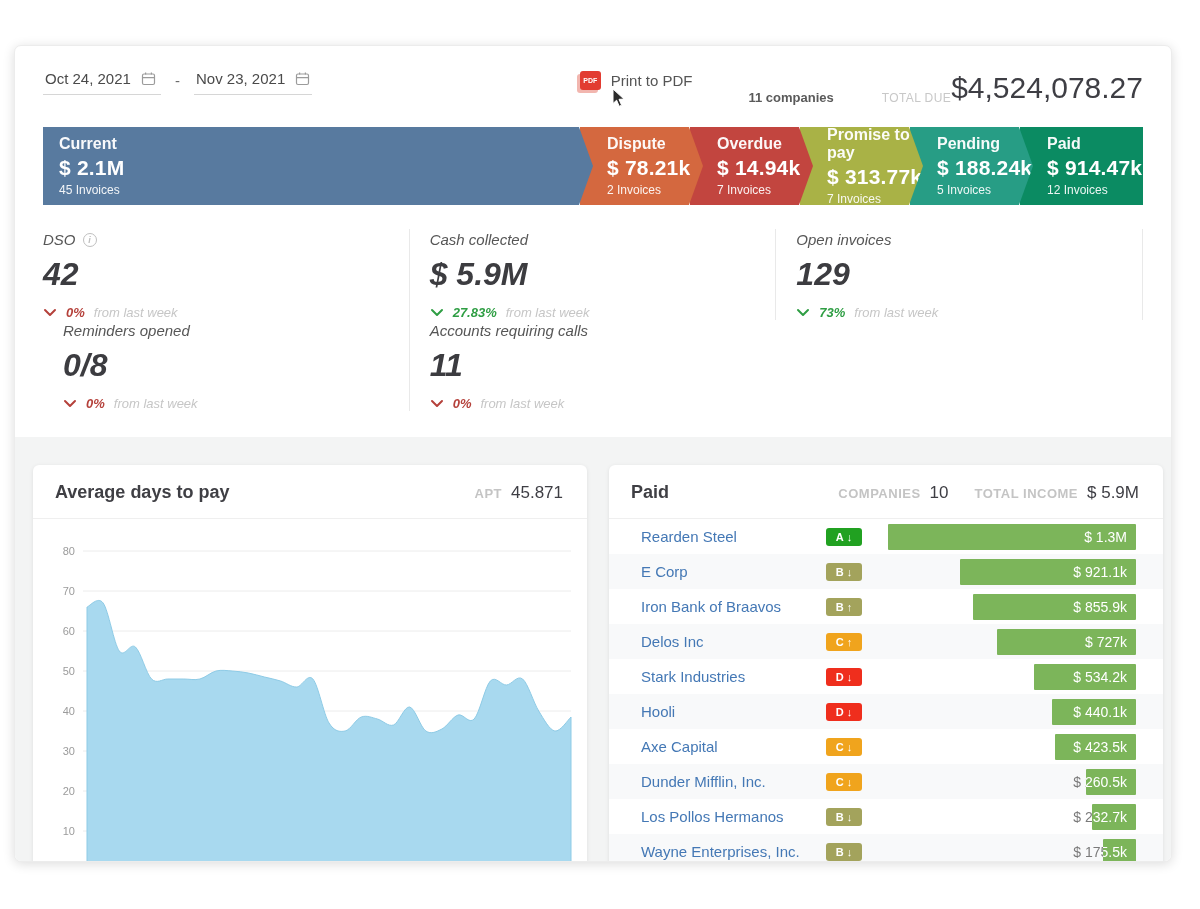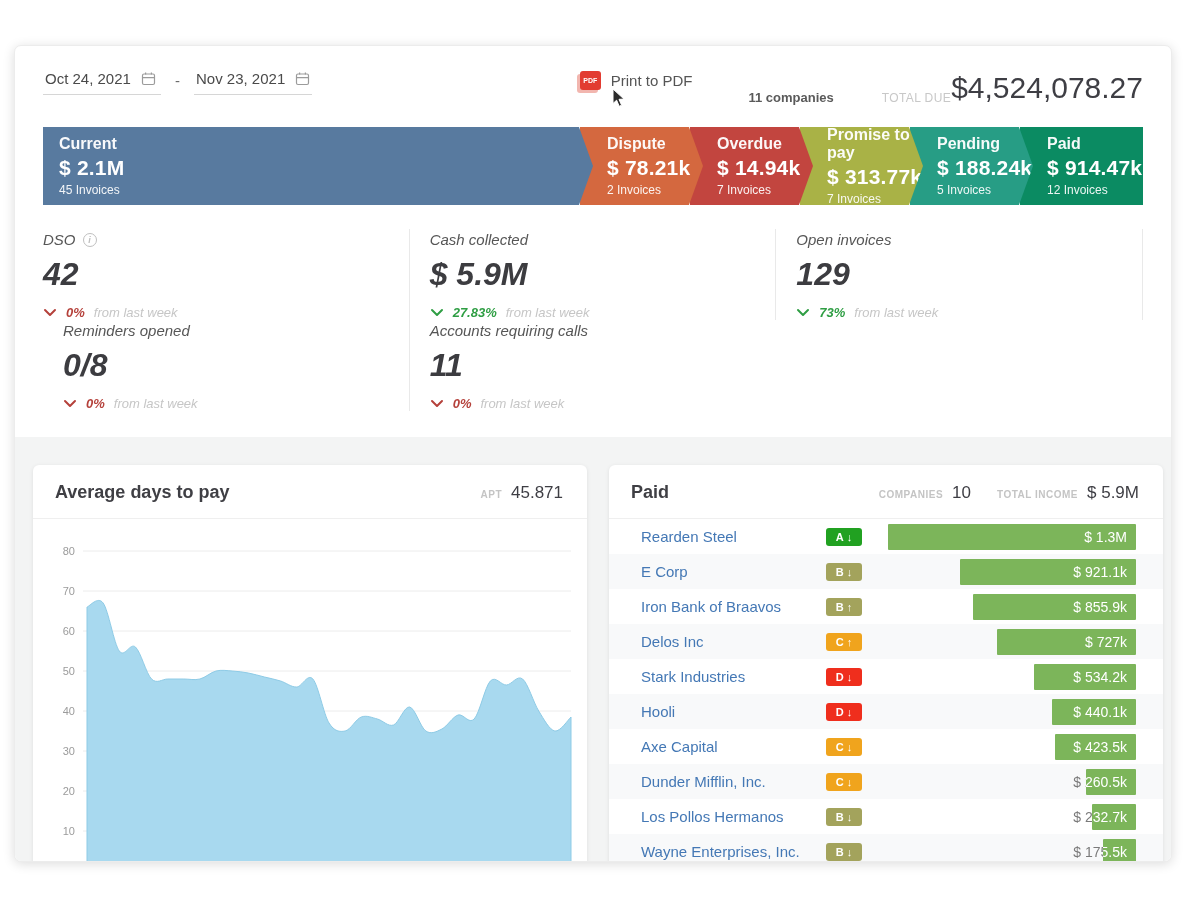--- a/index.html
+++ b/index.html
@@ -55,21 +55,21 @@
   .kpi-delta .pct { font-weight:bold; }
   .kpi-delta .suffix { color:#c6c6c6; font-weight:normal; }
 
   
   .lower { flex:1; background:#f3f4f4; padding:28px 8px 12px 18px; display:flex; gap:22px; }
   .panel { flex:1; background:#fff; border-radius:6px; box-shadow:0 1px 4px rgba(0,0,0,.09); display:flex; flex-direction:column; overflow:hidden; }
   .panel-hd { display:flex; align-items:center; justify-content:space-between; padding:17px 24px 15px 22px; border-bottom:1px solid #efefef; }
   .panel-title { font-size:18px; font-weight:600; color:#3f3f44; }
   .hd-metrics { display:flex; align-items:baseline; gap:26px; }
   .metric { display:flex; align-items:baseline; gap:9px; }
-  .metric-label { font-size:10px; font-weight:bold; color:#c4c4c4; letter-spacing:.5px; }
+  .metric-label { font-size:13px; font-weight:bold; color:#c4c4c4; letter-spacing:.5px; }
   .metric-value { font-size:17px; color:#3e3e44; font-weight:500; }
 
   
   .chart-wrap { padding:14px 12px 0 10px; }
 
   
   .paid-rows { flex:1; }
   .paid-row { display:grid; grid-template-columns:1fr 62px 248px; align-items:center; height:35px; padding:0 27px 0 32px; }
   .paid-row:nth-child(even){ background:#f8f9fa; }
   .company-link { font-size:15px; color:#4478b5; cursor:pointer; white-space:nowrap; overflow:hidden; }

